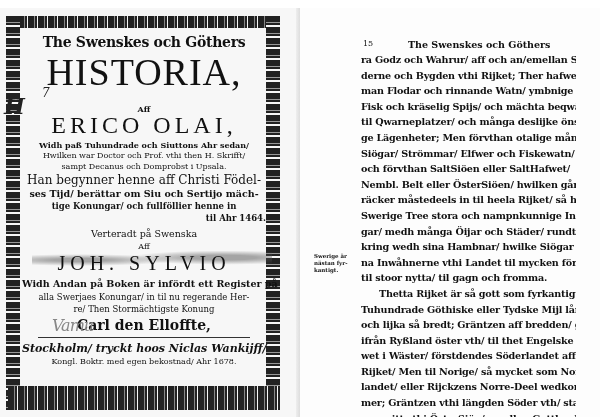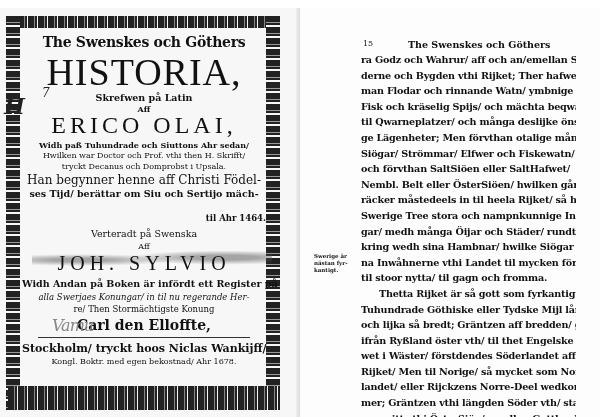--- a/index.html
+++ b/index.html
@@ -29,25 +29,25 @@
   .t7{top:121px;font-size:8px;text-align:center;}
   .t8{top:132px;font-size:8px;}
   .t9{top:143px;font-size:12px;font-weight:normal;}
   .t10{top:158px;font-size:9.5px;font-weight:bold;text-align:center;}
   .t11{top:171px;font-size:8.5px;font-weight:bold;}
   .t12{top:183px;font-size:8.5px;font-weight:bold;text-align:right;}
   .t13{top:198px;font-size:9.5px;text-align:center;}
   .t14{top:212px;font-size:8px;}
   .t15{top:222px;font-size:20px;font-family:"Liberation Serif",serif;letter-spacing:5px;line-height:22px;}
   .t16{top:248px;font-size:9.5px;font-weight:bold;}
-  .t17{top:262px;font-size:8.5px;font-style:italic;}
+  .t17{top:262px;font-size:8.5px;}
   .t18{top:274px;font-size:8.5px;}
   .t19{top:287px;font-size:14px;font-weight:bold;}
   .rule{position:absolute;left:16px;top:307px;width:212px;height:1px;background:#333;}
-  .t20{top:312px;font-size:11px;font-weight:bold;}
+  .t20{top:312px;font-size:11px;font-weight:bold;font-style:italic;}
   .t21{top:327px;font-size:8px;}
   .handwrite{position:absolute;font-family:"DejaVu Serif",serif;font-style:italic;color:#222;}
   .hw1{left:4px;top:85px;font-size:22px;font-weight:bold;}
   .hw2{left:42px;top:78px;font-size:12px;}
   .hw3{left:52px;top:308px;font-size:16px;color:#888;letter-spacing:-1px;}
   .ornament{position:absolute;left:10px;top:218px;width:240px;height:24px;
     background:radial-gradient(ellipse at 20% 50%,#555 0 10%,transparent 35%),radial-gradient(ellipse at 80% 40%,#555 0 12%,transparent 35%);opacity:.5;}
   .rp-num{position:absolute;left:363px;top:31px;font-size:8px;}
   .rp-title{position:absolute;left:408px;top:31px;font-size:9.5px;font-weight:bold;}
   .body-lines{position:absolute;left:361px;top:44px;width:215px;}
@@ -60,28 +60,28 @@
 
 <div class="spread">
   <div class="left-page">
     <div class="border-top"></div>
     <div class="border-left"></div>
     <div class="border-right"></div>
     <div class="border-bottom"></div>
     <div class="title-area">
       <div class="l t1">The Swenskes och Göthers</div>
       <div class="l t2">HISTORIA,</div>
-      <div class="l t3">Skrefwen på Latin</div>
       <div class="l t4">Aff</div>
       <div class="l t5">ERICO OLAI,</div>
       <div class="l t6">Widh paß Tuhundrade och Siuttons Ahr sedan/</div>
       <div class="l t7">Hwilken war Doctor och Prof. vthi then H. Skrifft/</div>
-      <div class="l t8">tryckt Decanus och Domprobst i Upsala.</div>
+      <div class="l t8">sampt Decanus och Domprobst i Upsala.</div>
       <div class="l t9">Han begynner henne aff Christi Födel-</div>
       <div class="l t10">ses Tijd/ berättar om Siu och Sertijo mäch-</div>
+      <div class="l t11">tige Konungar/ och fullföllier henne in</div>
       <div class="l t12">til Ahr 1464.</div>
       <div class="ornament"></div>
       <div class="l t13">Verteradt på Swenska</div>
       <div class="l t14">Aff</div>
       <div class="l t16">Widh Andan på Boken är infördt ett Register på</div>
       <div class="l t15">JOH. SYLVIO</div>
       <div class="l t17">alla Swerjaes Konungar/ in til nu regerande Her-</div>
       <div class="l t18">re/ Then Stormächtigste Konung</div>
       <div class="l t19">Carl den Elloffte,</div>
       <div class="rule"></div>

